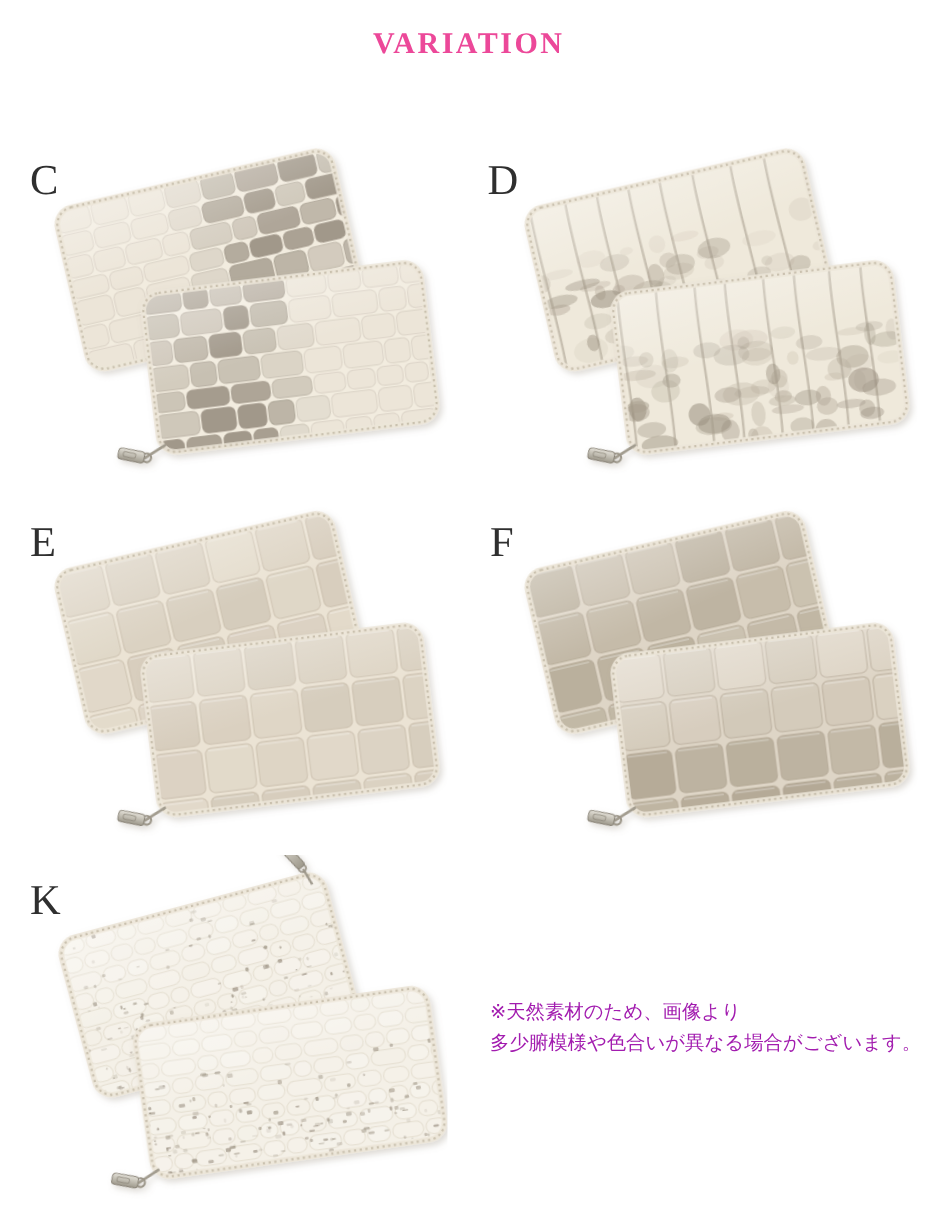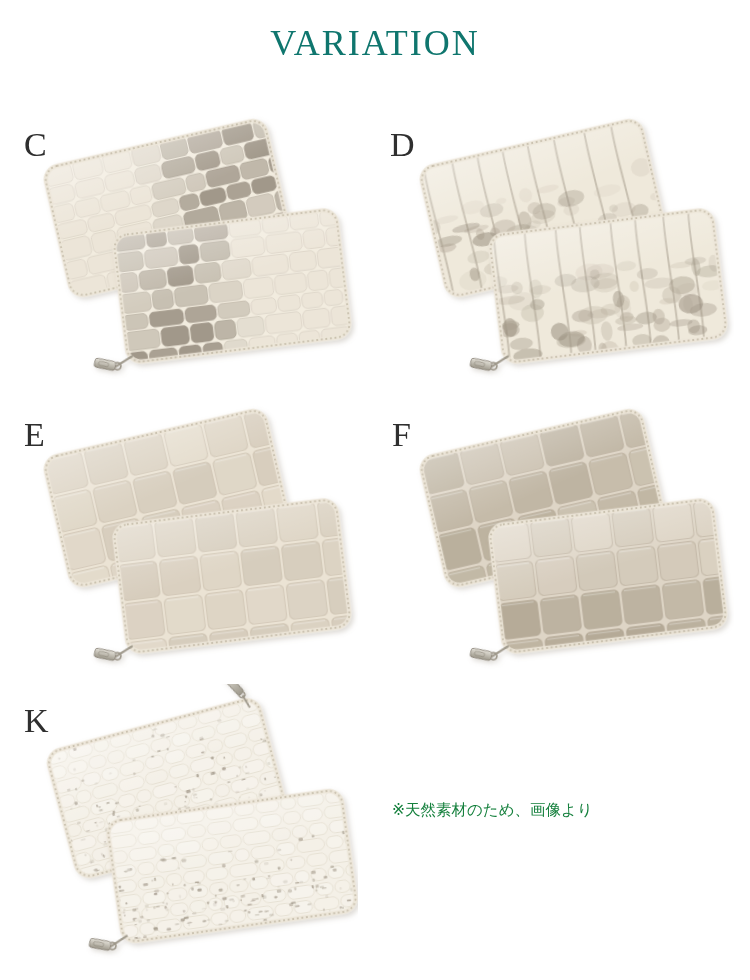--- a/index.html
+++ b/index.html
@@ -9,24 +9,24 @@
     overflow:hidden;
     font-family:"Liberation Sans","DejaVu Sans",sans-serif;
     color:#333333;
   }
   .page-title{
     position:absolute;
     left:0;top:22px;width:750px;
     margin:0;
     text-align:center;
     font-family:"Liberation Serif","DejaVu Serif",serif;
-    font-weight:400;
-    font-size:36px;
+    font-weight:700;
+    font-size:24px;
     letter-spacing:2px;
-    color:#0f766e;
+    color:#ec4899;
   }
   .vlabel{
     position:absolute;
     font-family:"Liberation Serif","DejaVu Serif",serif;
     font-weight:400;
     font-size:34px;
     color:#2f2f2f;
     line-height:1;
   }
   .photo{
@@ -46,21 +46,21 @@
   .ph-e{left:28px;top:394px;}
   .ph-f{left:404px;top:394px;}
   .ph-k{left:28px;top:684px;}
   .notice{
     position:absolute;
     left:392px;top:797px;
     margin:0;
     width:356px;
     font-size:15.5px;
     line-height:25px;
-    color:#15803d;
+    color:#a21caf;
   }
 </style>
 </head>
 <body>
 
 <h1 class="page-title">VARIATION</h1>
 
 <span class="vlabel lab-c">C</span>
 <div class="photo ph-c">
     <svg viewBox="0 0 330 292" width="330" height="292">
@@ -1212,14 +1212,14 @@
           <circle cx="-13" cy="7" r="3.5" fill="none" stroke="#9b9588" stroke-width="1.6"></circle>
           <rect x="-36" y="3" width="21" height="9" rx="2.5" fill="url(#metal)" stroke="#8a8478" stroke-width="0.8"></rect>
           <rect x="-32" y="5.5" width="10" height="4" rx="1.5" fill="none" stroke="#8a8478" stroke-width="0.8" opacity="0.7"></rect>
         </g>
       </g>
     </svg>
   </div>
 
 <p class="notice">
   <span>※天然素材のため、画像より</span><br>
-  <br>
+  <span>多少腑模様や色合いが異なる場合がございます。</span><br>
 </p>
 
 </body></html>

